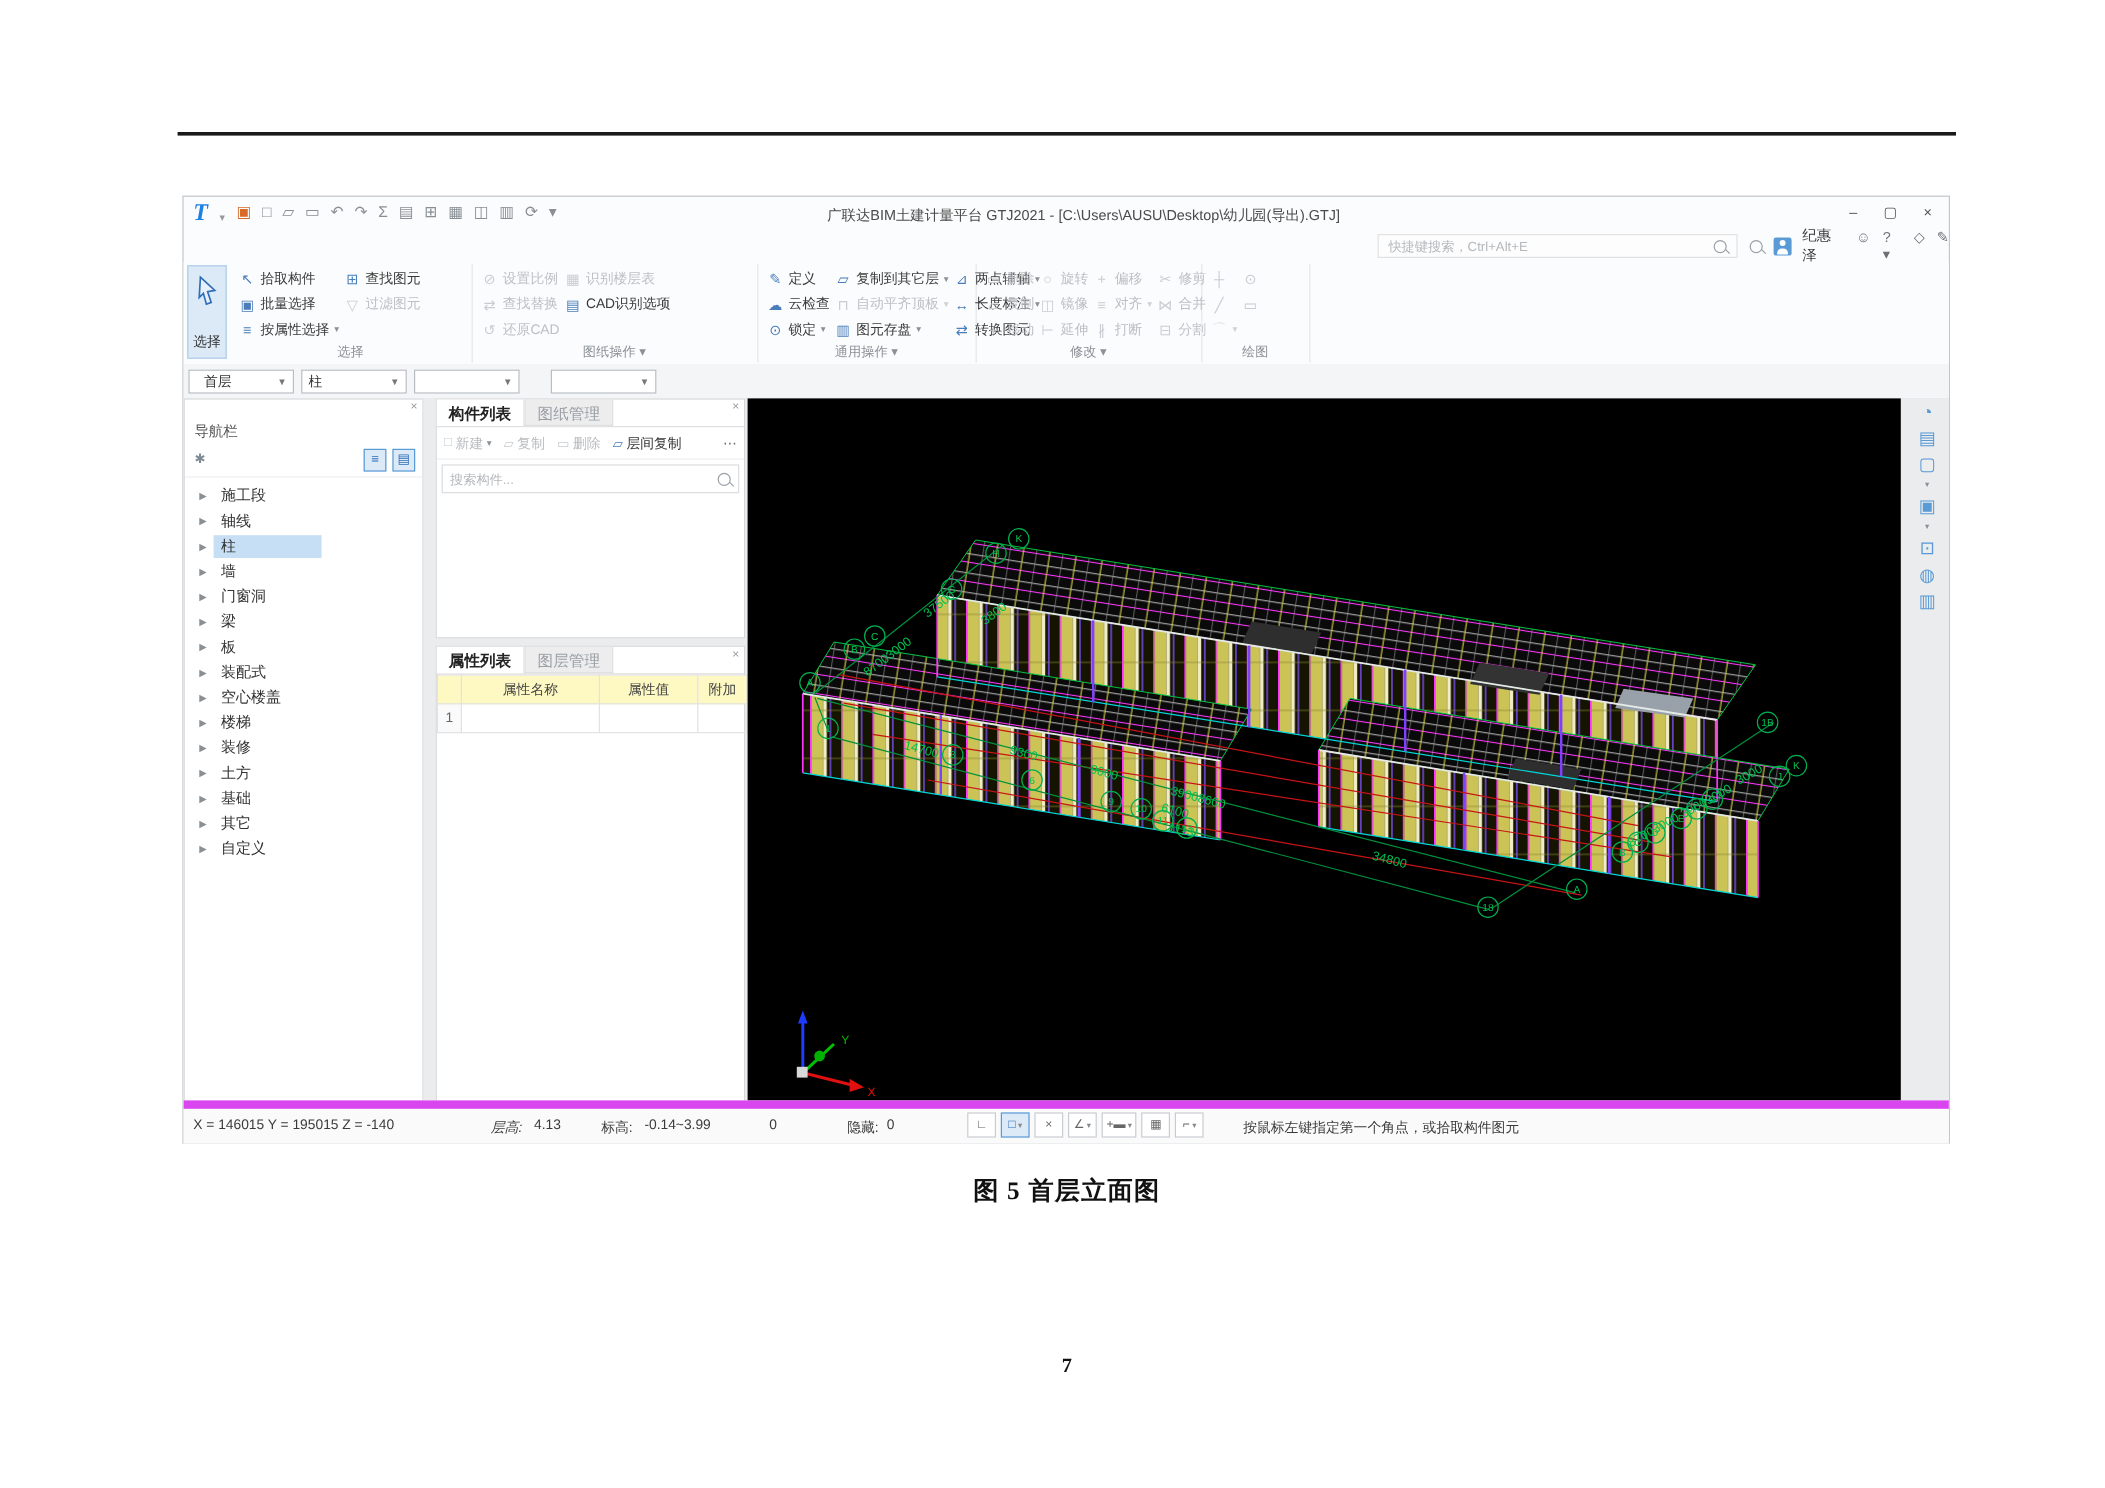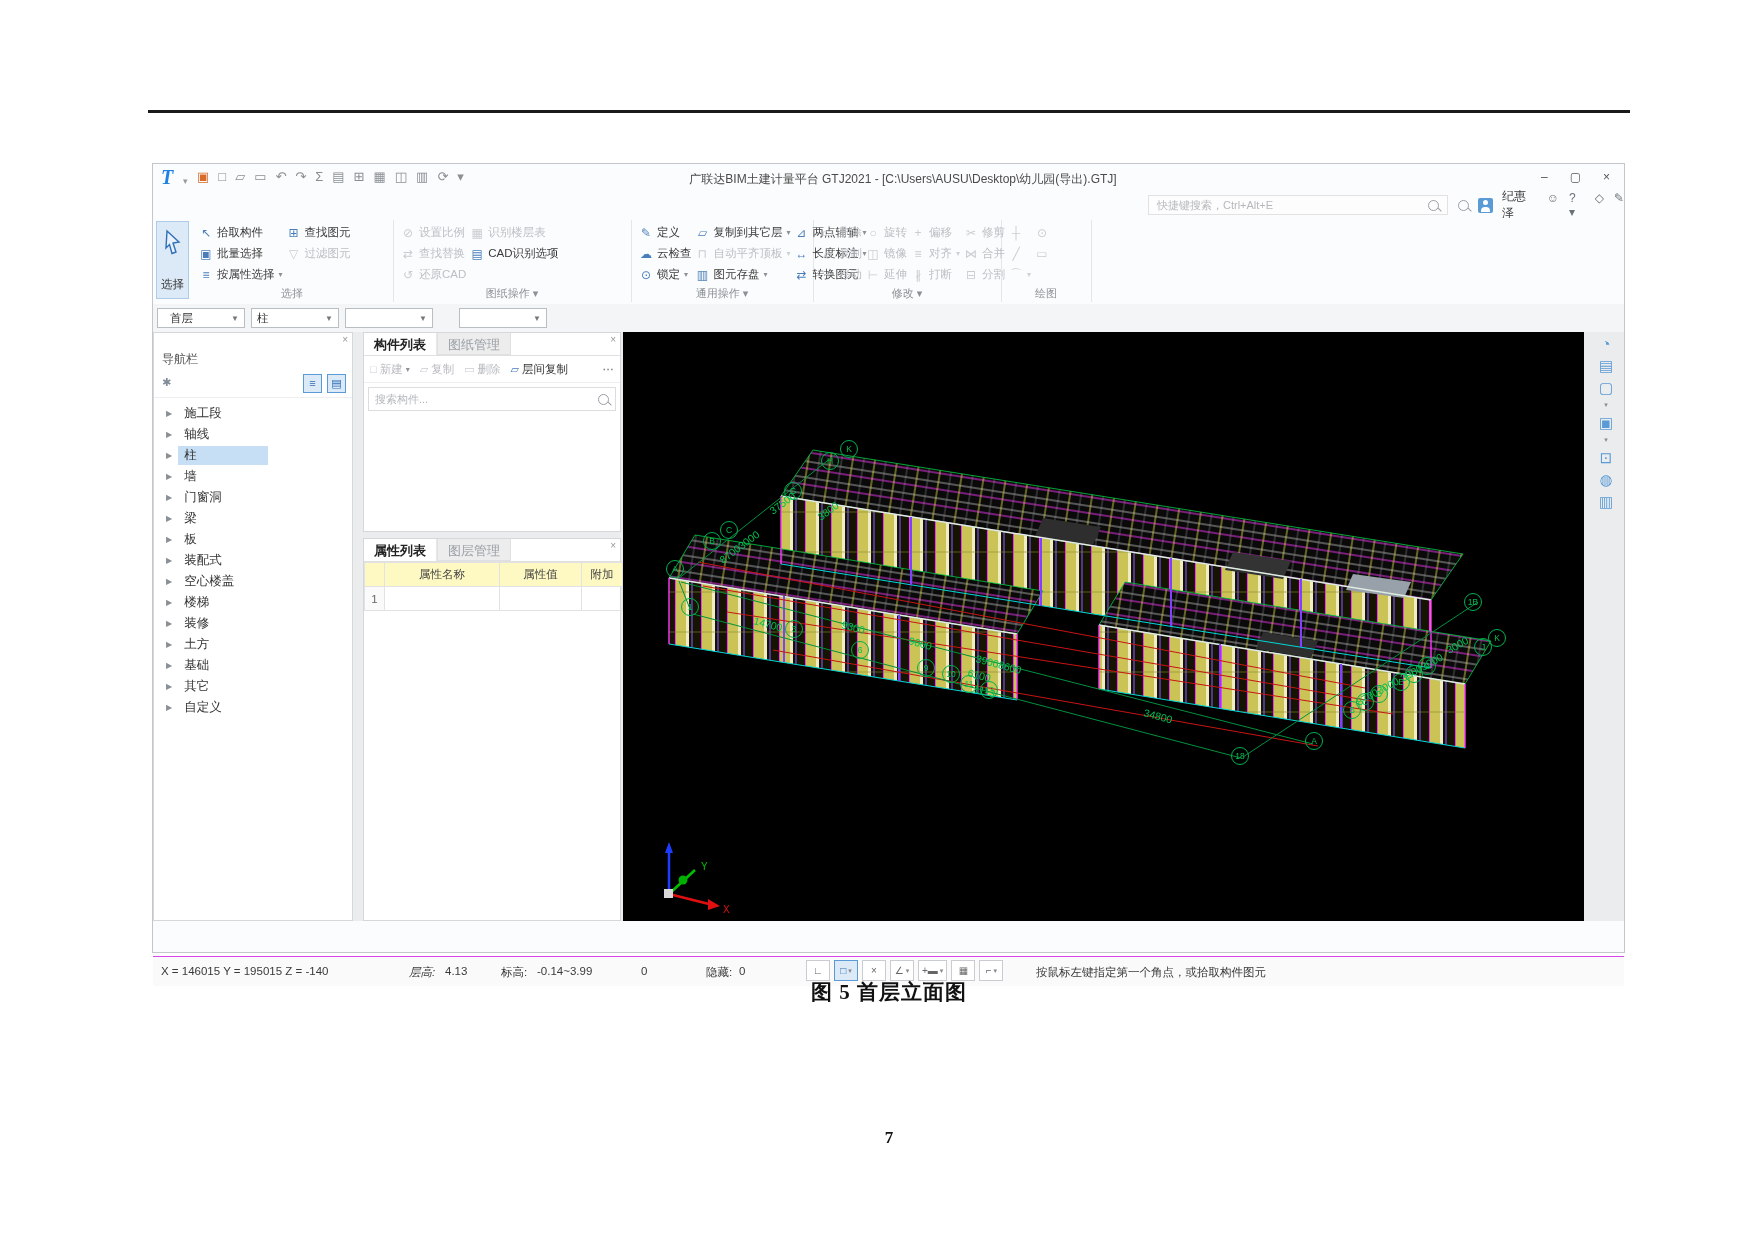--- a/index.html
+++ b/index.html
@@ -93,21 +93,21 @@
   
   #canvas-wrap{left:470px;top:0;width:961px;height:589px;background:#000;}
   #canvas-svg{width:961px;height:589px;display:block;}
 
   
   #right-toolbar{left:1438px;top:4px;width:30px;display:flex;flex-direction:column;align-items:center;gap:7px;}
   .rt-icon{color:#5b9bd5;font-size:15px;line-height:15px;}
   .rt-icon.dot{color:#8a8f94;font-size:7px;line-height:6px;}
 
   
-  #statusbar{left:0;top:792px;width:100%;height:29px;background:#fafafa;border-top:1px solid #d946ef;font-size:11.5px;color:#3a3a3a;}
+  #statusbar{left:0;top:753px;width:100%;height:29px;background:#fafafa;border-top:7px solid #d946ef;font-size:11.5px;color:#3a3a3a;}
   .sb{position:absolute;top:8px;white-space:nowrap;}
   #sb-buttons{position:absolute;top:3px;left:653px;display:flex;gap:4px;}
   .sbtn{height:21px;min-width:24px;border:1px solid #c9ccd0;background:#fff;box-sizing:border-box;display:flex;align-items:center;justify-content:center;gap:2px;font-size:10px;color:#666;padding:0 3px;}
   .sbtn.active{background:#dce9f7;border-color:#5b9bd5;color:#2f6fb8;}
   .sbtn .caret{font-size:7px;color:#888;}
 </style>
 </head>
 <body>
 
 <div class="abs" id="top-rule"></div>

